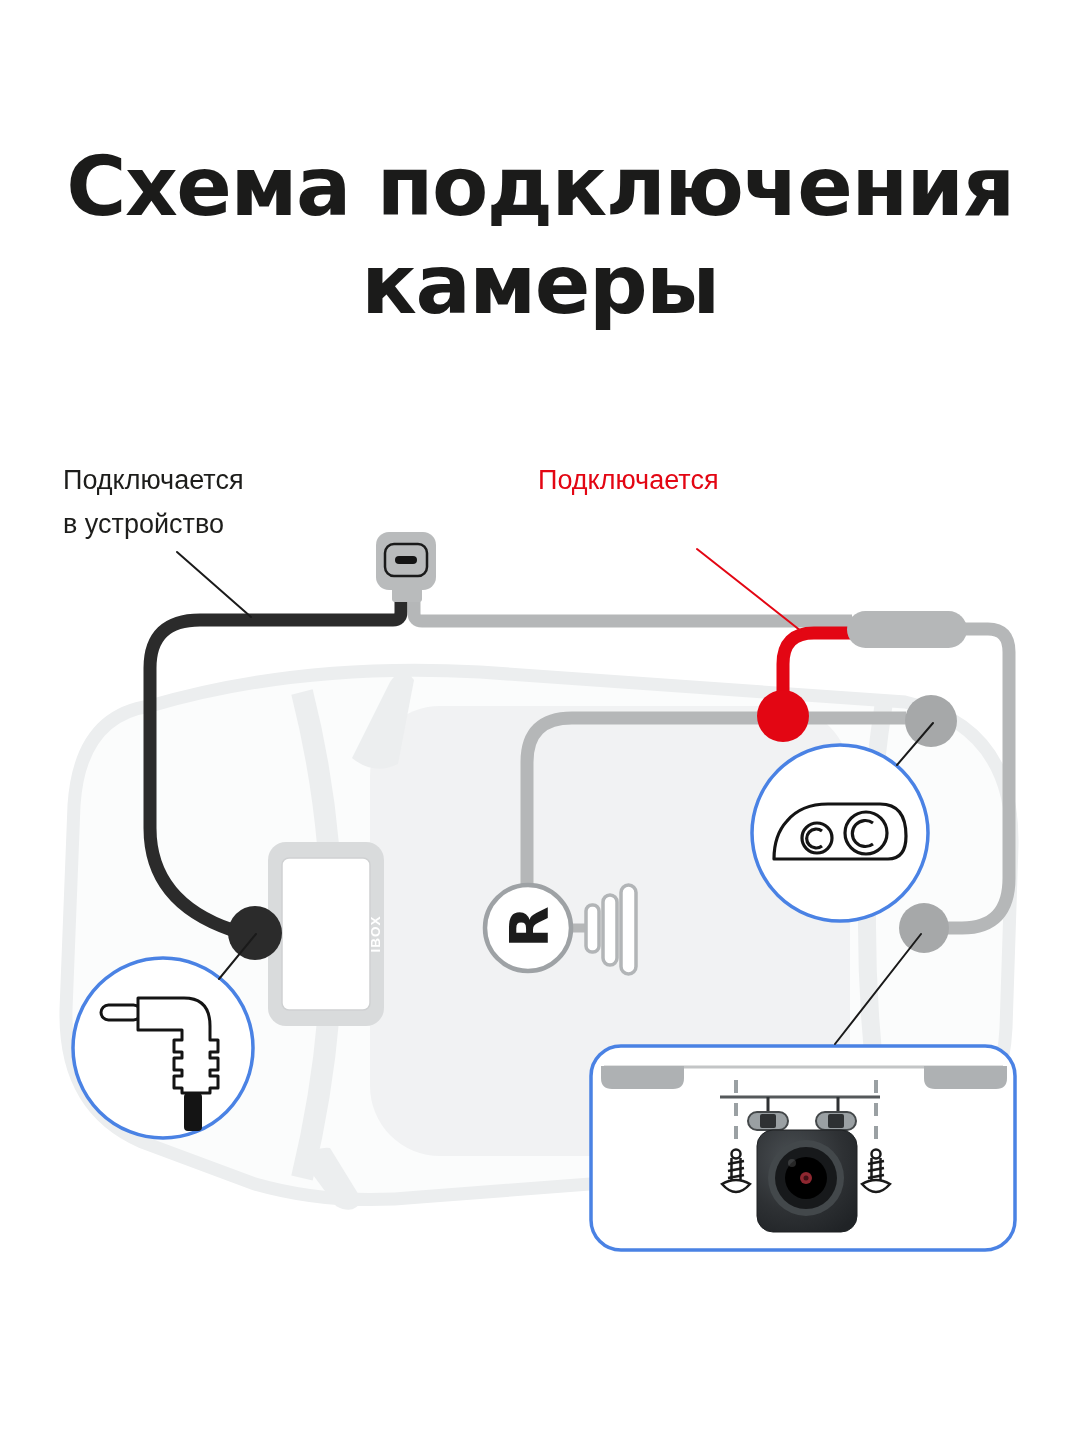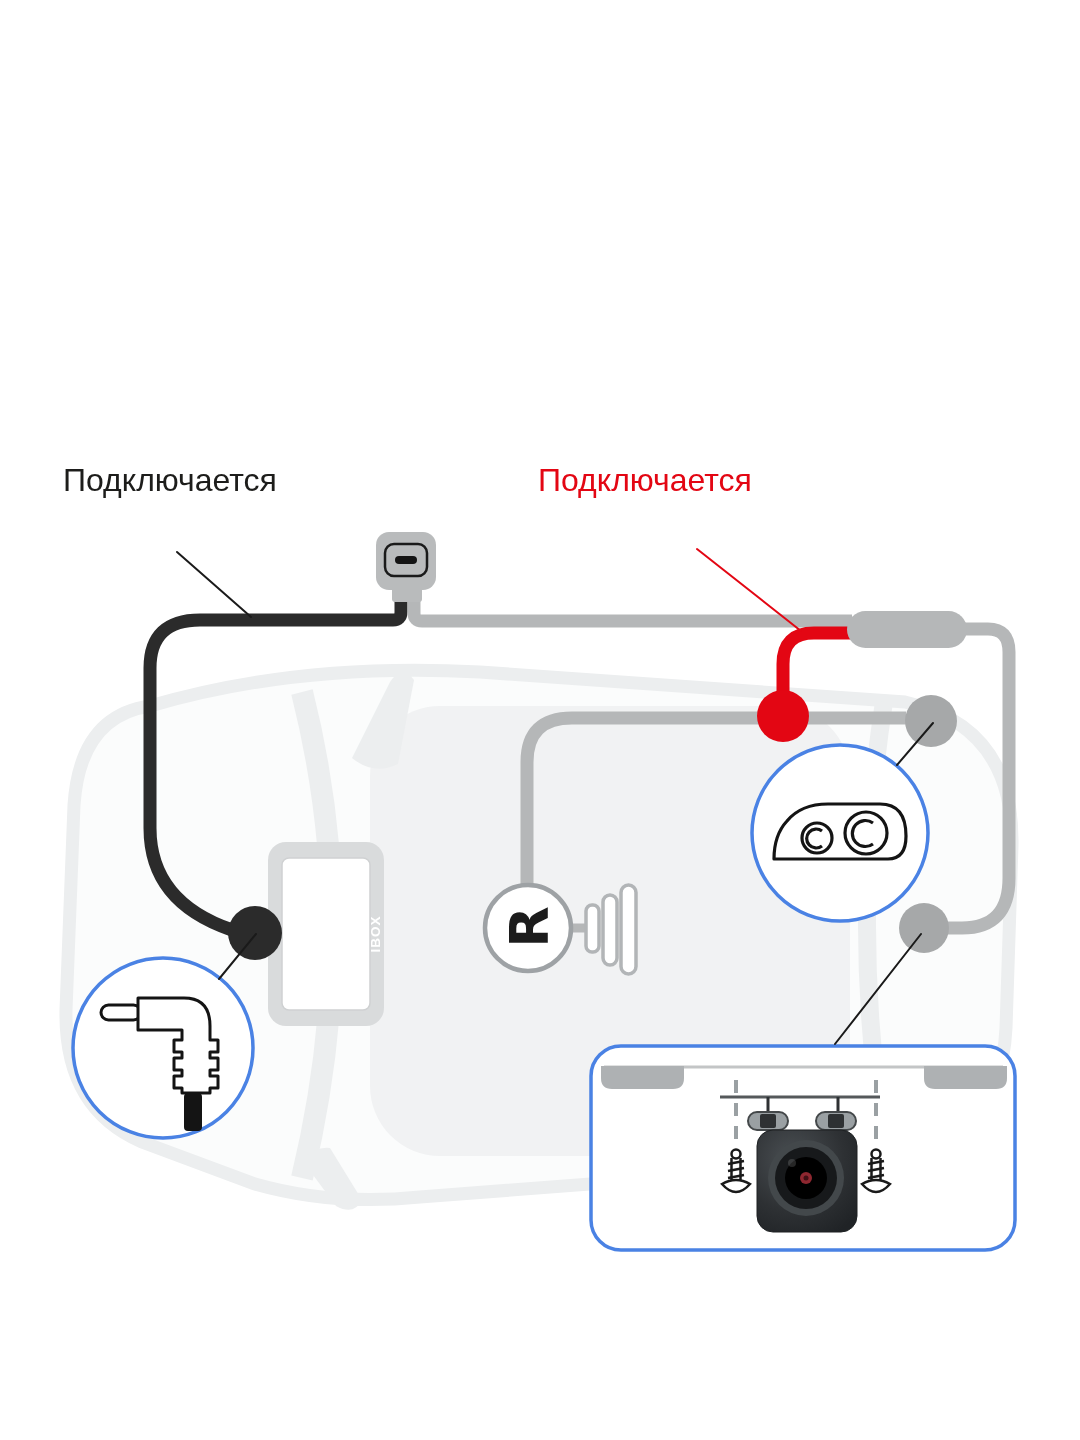--- a/index.html
+++ b/index.html
@@ -1,35 +1,40 @@
 <!DOCTYPE html>
 <html><head>
 <meta charset="utf-8">
 <style>
   html,body{margin:0;padding:0;background:#fff;}
   .canvas{position:relative;width:1080px;height:1440px;background:#ffffff;overflow:hidden;
           font-family:"Liberation Sans",sans-serif;}
   .title{position:absolute;left:0;top:138px;width:1080px;text-align:center;
          font-family:"DejaVu Sans",sans-serif;font-weight:bold;color:#1b1b1a;
          font-size:82px;line-height:98px;letter-spacing:-1.5px;}
-  .callout-label{position:absolute;font-size:32px;line-height:44px;color:#1d1d1b;
+  .callout-label{position:absolute;font-size:27px;line-height:44px;color:#1d1d1b;
                  font-family:"Liberation Sans",sans-serif;}
   .callout-label span{display:block;}
   .label-device{left:63px;top:458px;}
   .label-reverse{left:538px;top:458px;color:#e30613;}
   svg{position:absolute;left:0;top:0;}
 </style>
 </head>
 <body>
 
 <div class="canvas">
 
+  <div class="title">
+    <div>Схема подключения</div>
+    <div>камеры</div>
+  </div>
 
   <div class="callout-label label-device">
     <span>Подключается</span>
+    <span>в устройство</span>
   </div>
 
   <div class="callout-label label-reverse">
     <span>Подключается</span>
   </div>
 
   <svg width="1080" height="1440" viewBox="0 0 1080 1440">
     <defs>
       <radialGradient id="gradCam" cx="35%" cy="28%" r="85%">
         <stop offset="0%" stop-color="#4a4f53"></stop>

